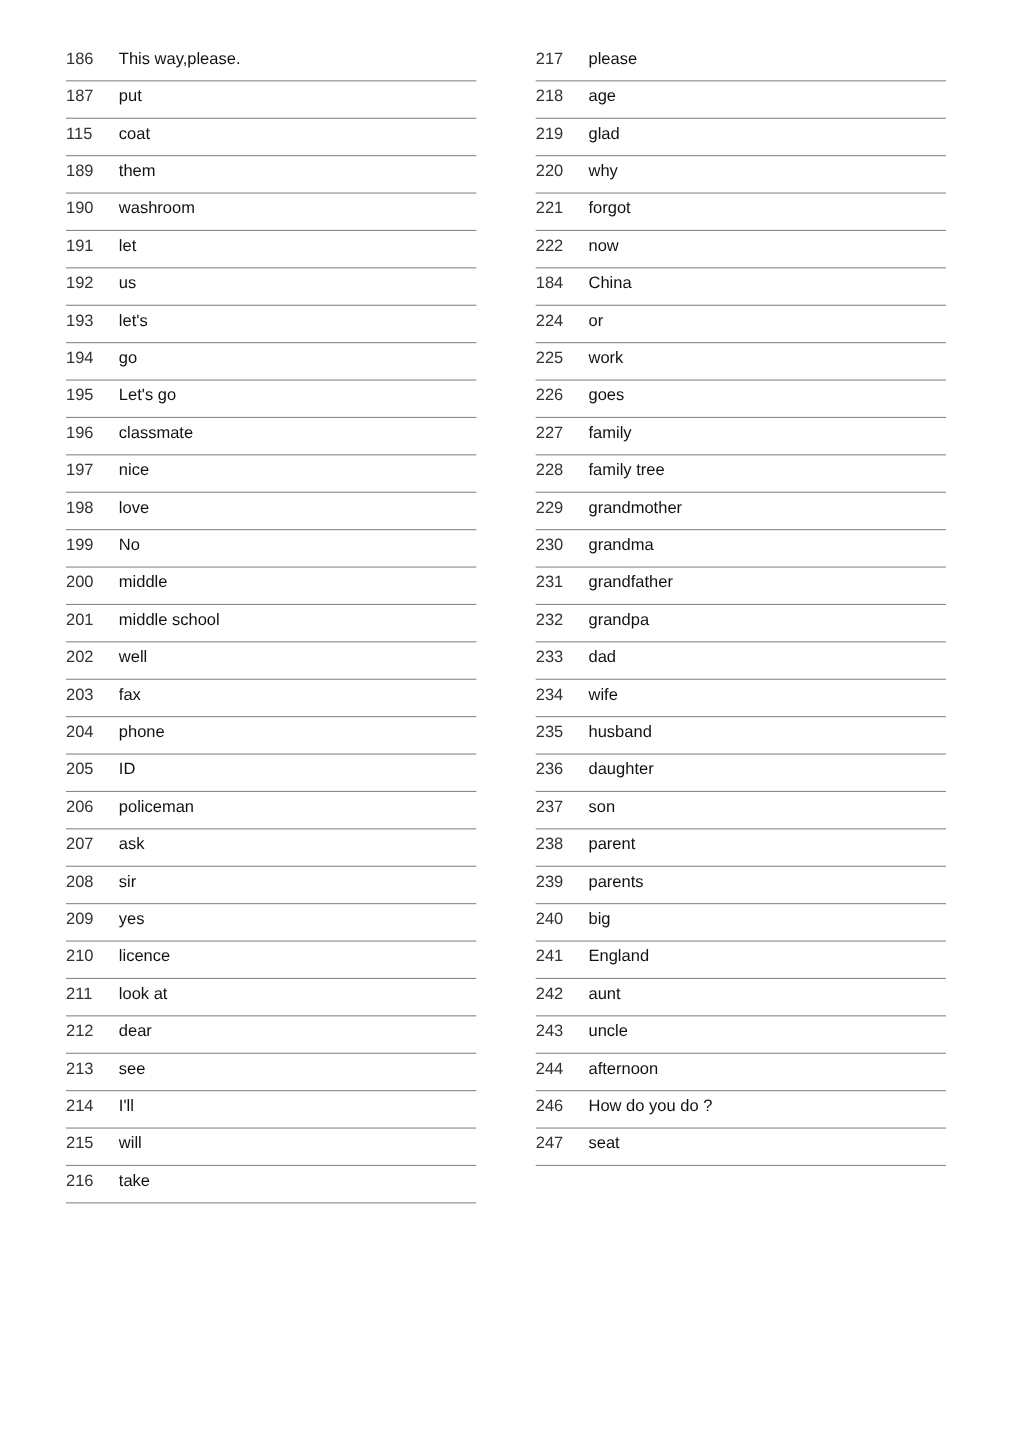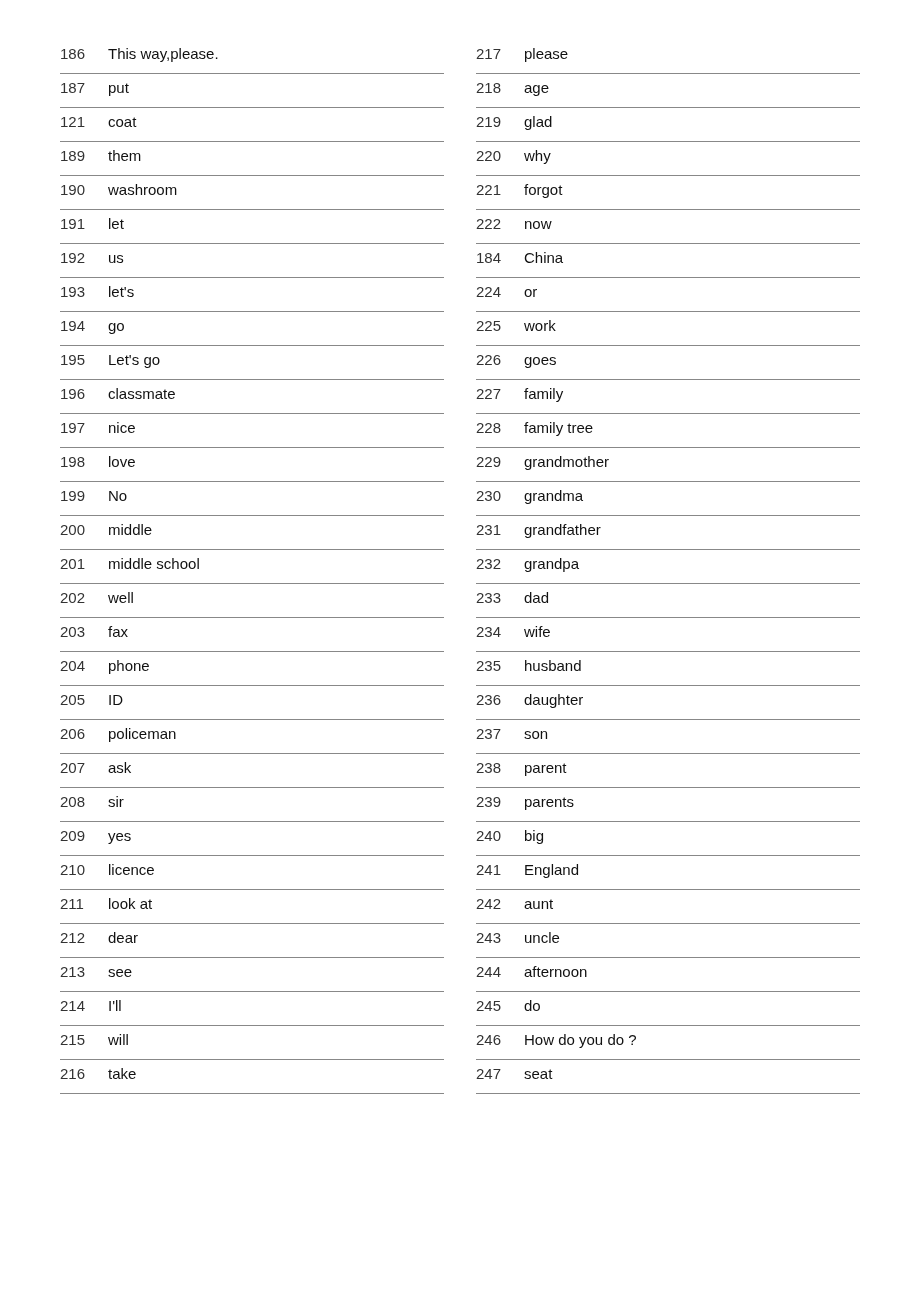--- a/index.html
+++ b/index.html
@@ -9,21 +9,21 @@
     }
     body {
       background: #fff;
       font-family: Arial, sans-serif;
       font-size: 15px;
       color: #111;
       padding: 40px 60px;
     }
     .columns-wrapper {
       display: flex;
-      gap: 1px;
+      gap: 12px;
       width: 100%;
     }
     .column {
       flex: 1;
       display: flex;
       flex-direction: column;
     }
     .vocab-item {
       display: flex;
       align-items: baseline;
@@ -53,21 +53,21 @@
   <div class="column" id="left-col">
       <div class="vocab-item">
         <span class="vocab-num">186</span>
         <span class="vocab-word">This way,please.</span>
       </div>
       <div class="vocab-item">
         <span class="vocab-num">187</span>
         <span class="vocab-word">put</span>
       </div>
       <div class="vocab-item">
-        <span class="vocab-num">121</span>
+        <span class="vocab-num">115</span>
         <span class="vocab-word">coat</span>
       </div>
       <div class="vocab-item">
         <span class="vocab-num">189</span>
         <span class="vocab-word">them</span>
       </div>
       <div class="vocab-item">
         <span class="vocab-num">190</span>
         <span class="vocab-word">washroom</span>
       </div>
@@ -282,24 +282,20 @@
         <span class="vocab-num">242</span>
         <span class="vocab-word">aunt</span>
       </div>
       <div class="vocab-item">
         <span class="vocab-num">243</span>
         <span class="vocab-word">uncle</span>
       </div>
       <div class="vocab-item">
         <span class="vocab-num">244</span>
         <span class="vocab-word">afternoon</span>
-      </div>
-      <div class="vocab-item">
-        <span class="vocab-num">245</span>
-        <span class="vocab-word">do</span>
       </div>
       <div class="vocab-item">
         <span class="vocab-num">246</span>
         <span class="vocab-word">How do you do ?</span>
       </div>
       <div class="vocab-item">
         <span class="vocab-num">247</span>
         <span class="vocab-word">seat</span>
       </div>
     </div>

